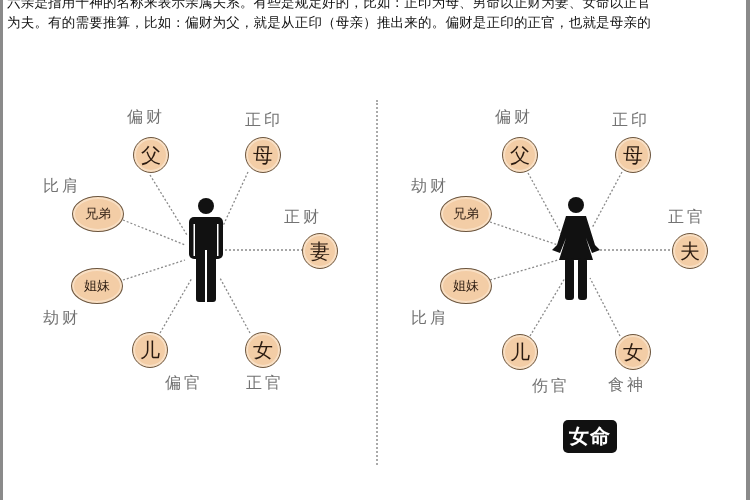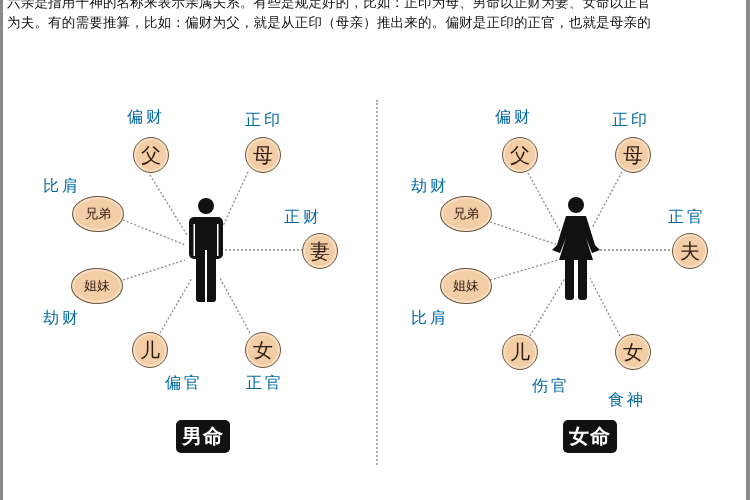--- a/index.html
+++ b/index.html
@@ -12,21 +12,21 @@
   .intro p { margin:0; }
   .divider { position:absolute; left:376px; top:100px; height:365px; width:0;
              border-left:2px dotted #aaa; }
   .panel { position:absolute; top:100px; width:360px; height:380px; }
   .panel svg { position:absolute; left:0; top:0; }
   .node { position:absolute; border-radius:50%; background:#f3cda6; border:1.5px solid #6b5640;
           box-shadow: inset 0 0 0 2px #f8dfc4; display:flex; align-items:center; justify-content:center;
           color:#2a1a10; font-size:20px; }
   .node.wide { border-radius:50%/50%; font-size:13px; }
   .term { position:absolute; font-family:"DejaVu Serif","Liberation Serif",serif; font-size:16px;
-          color:#0369a1; letter-spacing:3px; white-space:nowrap;text-align:center; }
+          color:#737373; letter-spacing:3px; white-space:nowrap;text-align:center; }
   .badge { position:absolute; background:#111; color:#fff; font-weight:bold; font-size:20px;
            padding:3px 6px; border-radius:5px; letter-spacing:1px; }
 </style>
 </head>
 <body>
 
 <div class="frame-left"></div>
 <div class="frame-right"></div>
 
 <div class="intro">
@@ -71,21 +71,20 @@
 
   <div class="node wide" style="left:71px; top:168px; width:50px; height:34px;">姐妹</div>
   <div class="term" style="left:43px; top:208px;">劫财</div>
 
   <div class="node" style="left:132px; top:232px; width:34px; height:34px;">儿</div>
   <div class="term" style="left:121px; top:273px;margin-left:44px;">偏官</div>
 
   <div class="node" style="left:245px; top:232px; width:34px; height:34px;">女</div>
   <div class="term" style="left:246px; top:273px;">正官</div>
 
-  <div class="badge" style="left:176px; top:320px;">男命</div>
 </div>
 
 <div class="panel" style="left:390px;">
   <svg width="360" height="380">
     <g stroke="#8a8a8a" stroke-width="1.3" stroke-dasharray="2,2" fill="none">
       <line x1="138" y1="73" x2="172" y2="135"></line>
       <line x1="232" y1="72" x2="202" y2="128"></line>
       <line x1="100" y1="122" x2="168" y2="145"></line>
       <line x1="210" y1="150" x2="285" y2="150"></line>
       <line x1="100" y1="180" x2="168" y2="160"></line>
@@ -112,16 +111,16 @@
   <div class="term" style="left:278px; top:107px;">正官</div>
   <div class="node" style="left:282px; top:133px; width:34px; height:34px;">夫</div>
 
   <div class="node wide" style="left:50px; top:168px; width:50px; height:34px;">姐妹</div>
   <div class="term" style="left:21px; top:208px;">比肩</div>
 
   <div class="node" style="left:112px; top:234px; width:34px; height:34px;">儿</div>
   <div class="term" style="left:102px; top:276px;margin-left:40px;">伤官</div>
 
   <div class="node" style="left:225px; top:234px; width:34px; height:34px;">女</div>
-  <div class="term" style="left:218px; top:290px;">食神</div>
+  <div class="term" style="left:218px; top:275px;">食神</div>
 
   <div class="badge" style="left:173px; top:320px;">女命</div>
 </div>
 
 </body></html>

